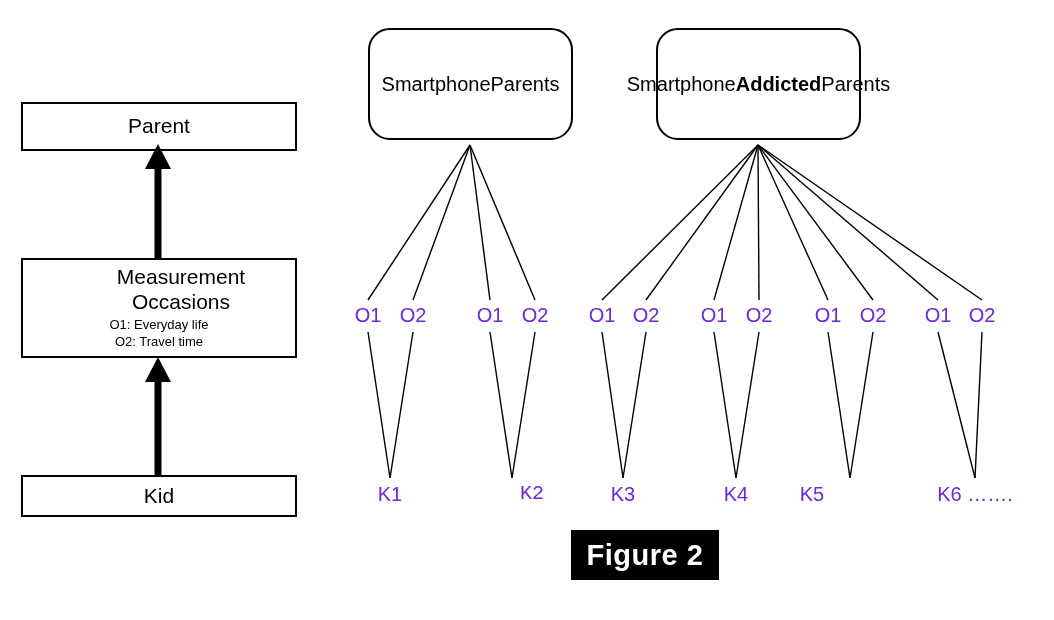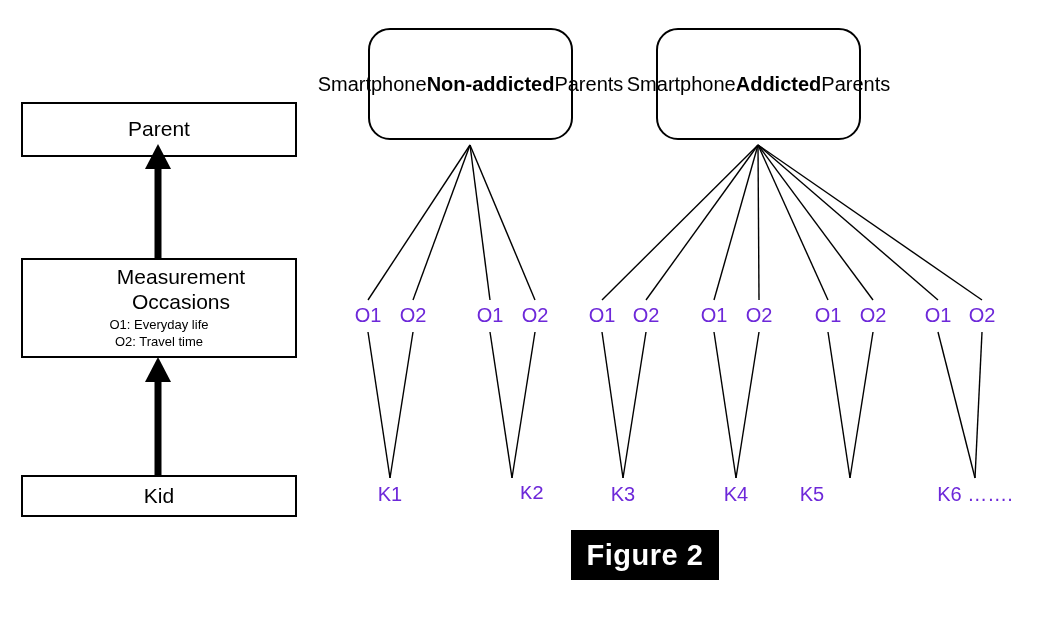--- a/index.html
+++ b/index.html
@@ -35,21 +35,21 @@
     font-size: 21px;
     line-height: 1.18;
     color: #000000;
   }
   .rect-sub {
     font-size: 13px;
     line-height: 1.3;
     color: #000000;
   }
 
-  #box-parent   { left: 21px;  top: 102px; width: 276px; height: 55px; }
+  #box-parent   { left: 21px;  top: 102px; width: 276px; height: 49px; }
   #box-measure  { left: 21px;  top: 258px; width: 276px; height: 100px; }
   #box-kid      { left: 21px;  top: 475px; width: 276px; height: 42px; }
 
   #box-measure .rect-title { font-size: 21px; margin-bottom: 2px; margin-left: 44px; }
 
   
   .round-box {
     position: absolute;
     box-sizing: border-box;
     border: 2px solid #000000;
@@ -120,21 +120,20 @@
     <div class="rect-sub">O1: Everyday life</div>
     <div class="rect-sub">O2: Travel time</div>
   </div>
 
   <div class="rect-box" id="box-kid">
     <div class="rect-title">Kid</div>
   </div>
 
   <div class="round-box" id="group-nonaddicted">
     <div class="ln">Smartphone</div>
-    <div class="ln bold">Non-addicted</div>
     <div class="ln">Parents</div>
   </div>
 
   <div class="round-box" id="group-addicted">
     <div class="ln">Smartphone</div>
     <div class="ln bold">Addicted</div>
     <div class="ln">Parents</div>
   </div>
 
   <svg id="edges" viewBox="0 0 1054 620" xmlns="http://www.w3.org/2000/svg">

